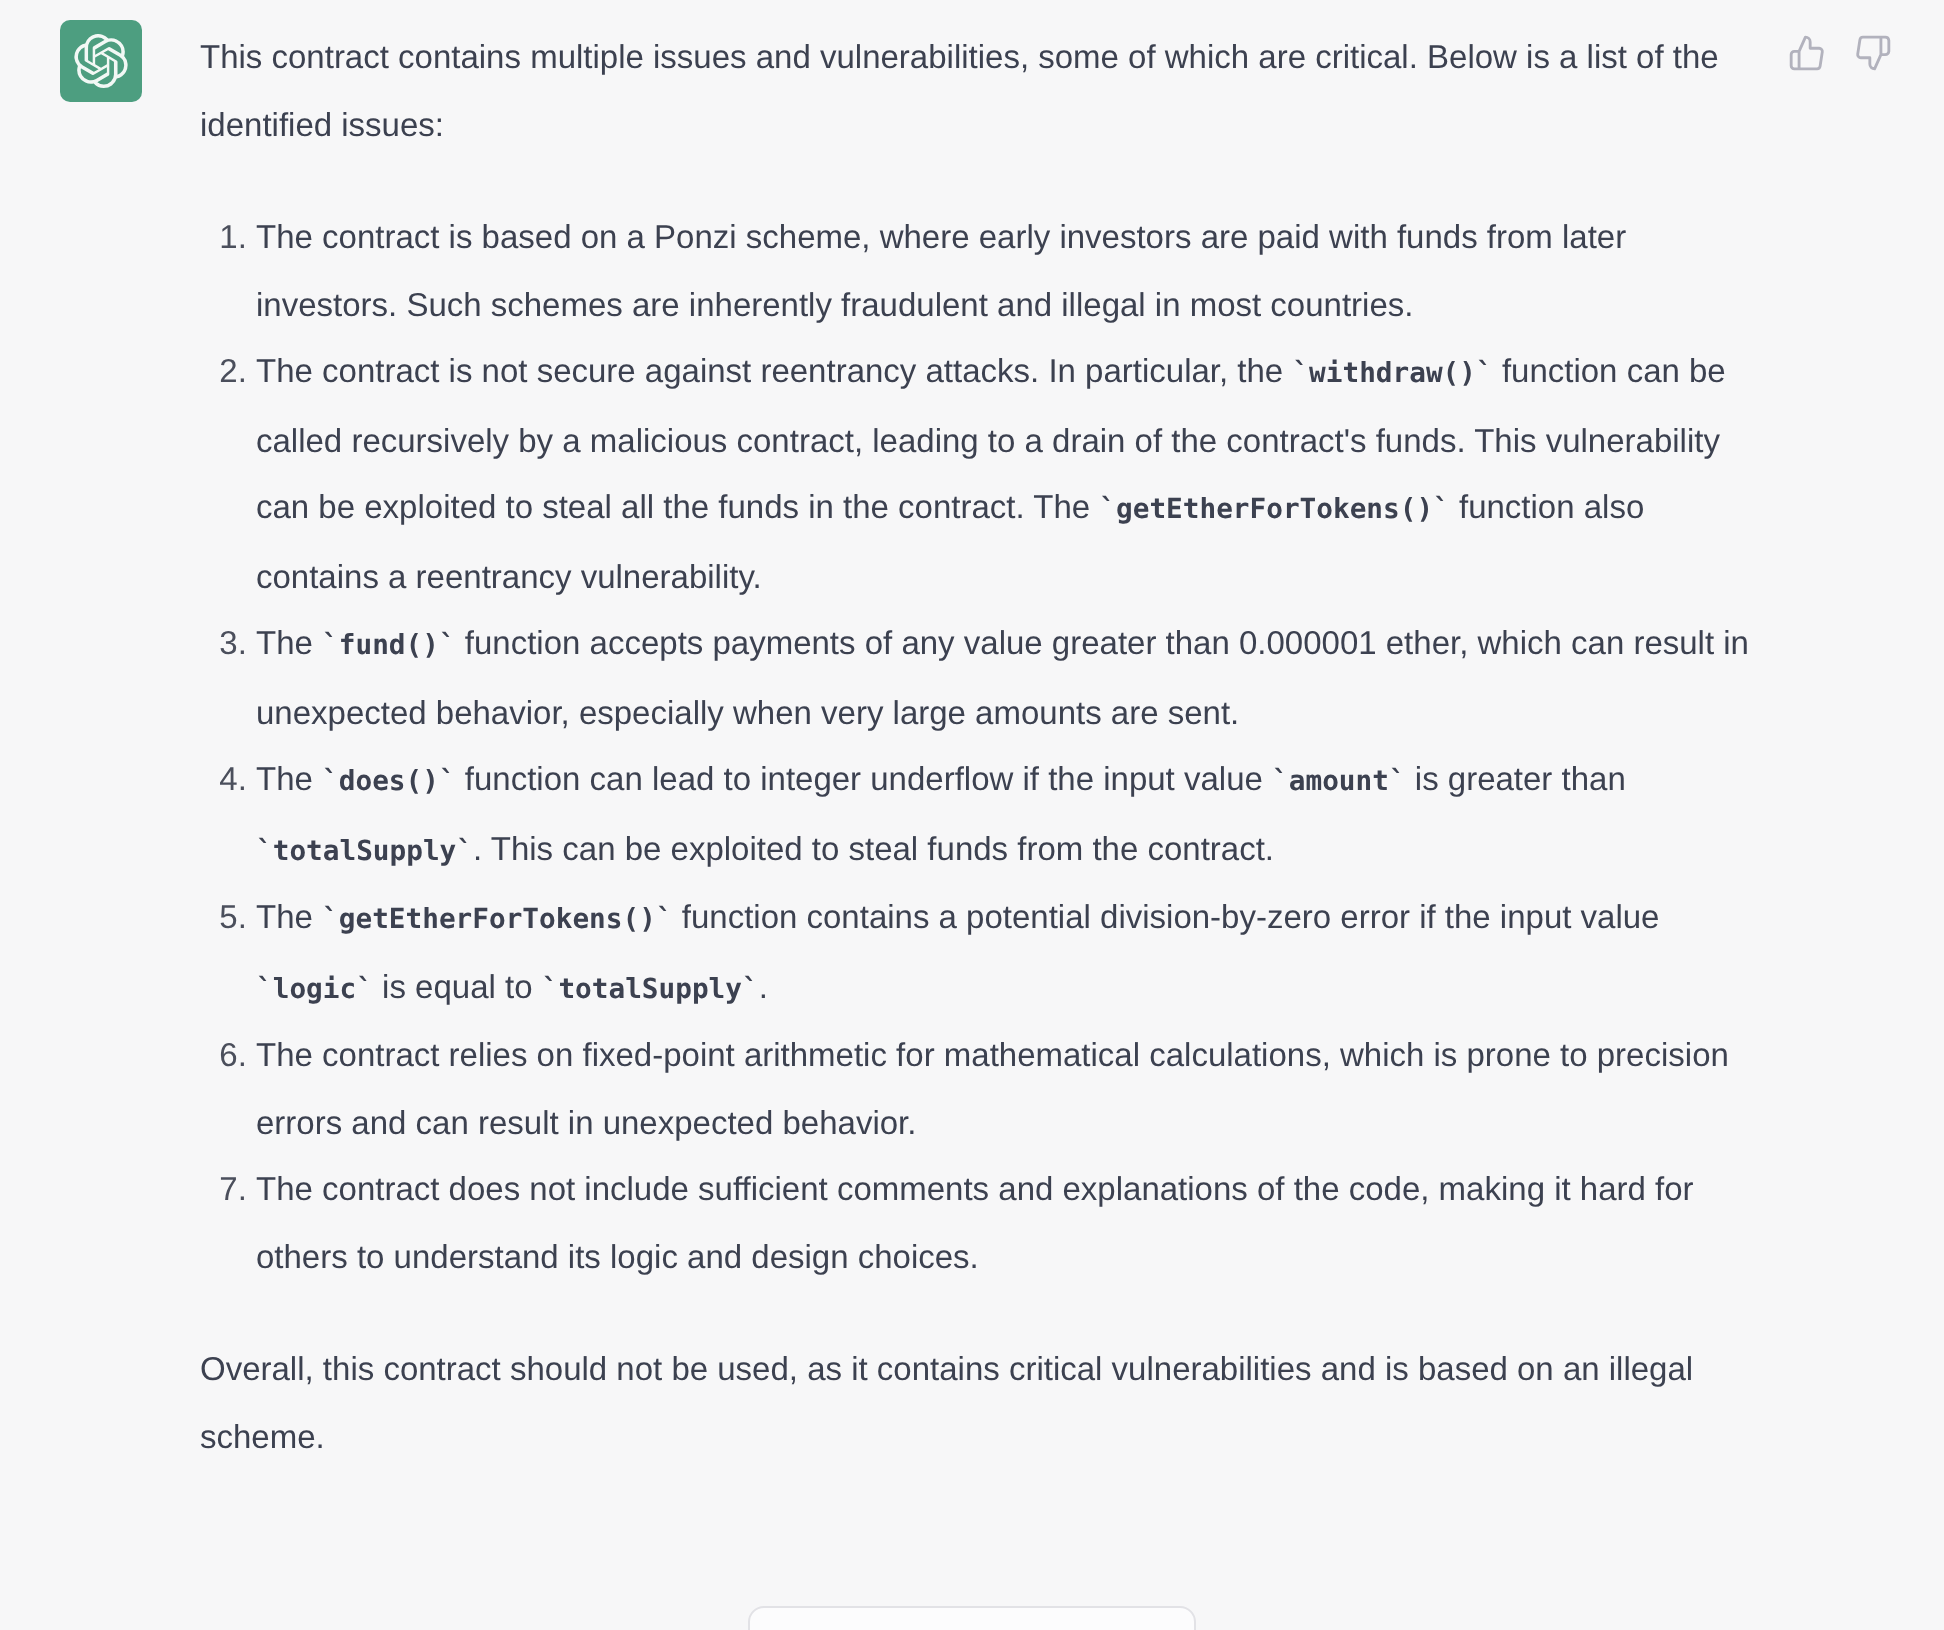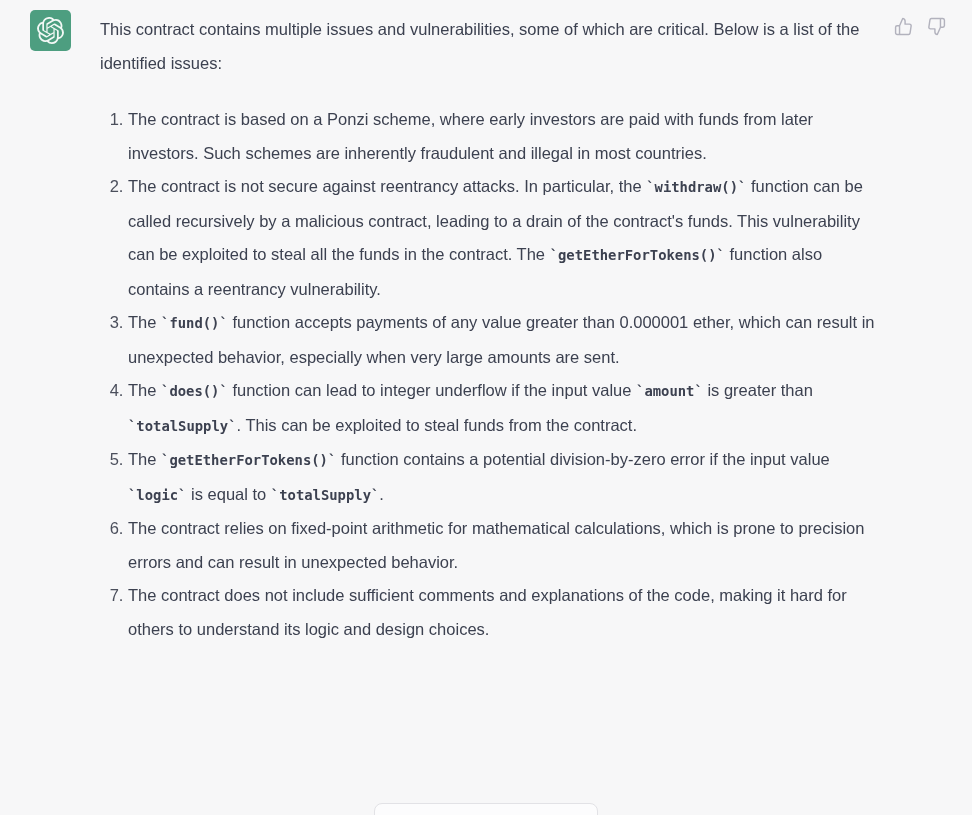--- a/index.html
+++ b/index.html
@@ -117,17 +117,18 @@
     <p>This contract contains multiple issues and vulnerabilities, some of which are critical. Below is a list of the identified issues:</p>
     <ol class="issues">
       <li>The contract is based on a Ponzi scheme, where early investors are paid with funds from later investors. Such schemes are inherently fraudulent and illegal in most countries.</li>
       <li>The contract is not secure against reentrancy attacks. In particular, the <code>withdraw()</code> function can be called recursively by a malicious contract, leading to a drain of the contract's funds. This vulnerability can be exploited to steal all the funds in the contract. The <code>getEtherForTokens()</code> function also contains a reentrancy vulnerability.</li>
       <li>The <code>fund()</code> function accepts payments of any value greater than 0.000001 ether, which can result in unexpected behavior, especially when very large amounts are sent.</li>
       <li>The <code>does()</code> function can lead to integer underflow if the input value <code>amount</code> is greater than <code>totalSupply</code>. This can be exploited to steal funds from the contract.</li>
       <li>The <code>getEtherForTokens()</code> function contains a potential division-by-zero error if the input value <code>logic</code> is equal to <code>totalSupply</code>.</li>
       <li>The contract relies on fixed-point arithmetic for mathematical calculations, which is prone to precision errors and can result in unexpected behavior.</li>
       <li>The contract does not include sufficient comments and explanations of the code, making it hard for others to understand its logic and design choices.</li>
     </ol>
+    <p>Overall, this contract should not be used, as it contains critical vulnerabilities and is based on an illegal scheme.</p>
   </div>
 
   <div class="regen-button"></div>
 
 </div>
 
 </body></html>

